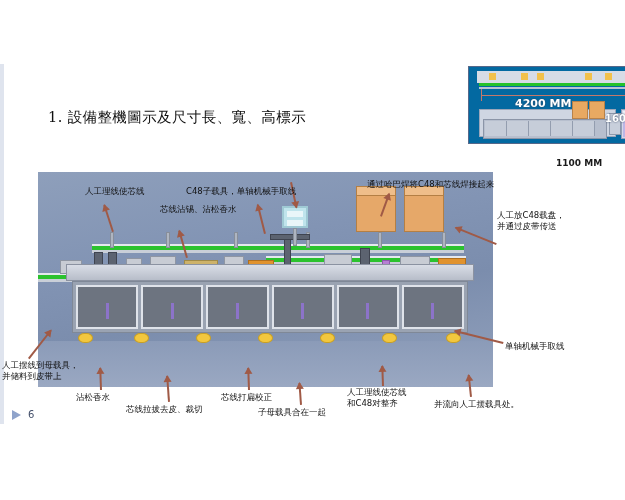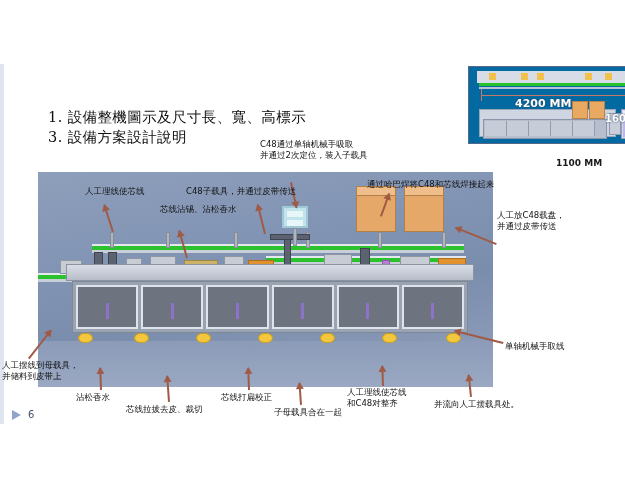--- a/index.html
+++ b/index.html
@@ -105,21 +105,20 @@
 </style>
 </head>
 <body>
 
 <div class="slide">
 
   <div class="leftedge"></div>
 
   <div class="bullets">
     <div>1. 設備整機圖示及尺寸長、寬、高標示</div>
-    <div>3. 設備方案設計說明</div>
   </div>
 
   <div class="inset">
     <div class="topstrip">
       <i style="left:12px"></i>
         <i style="left:44px"></i>
         <i style="left:60px"></i>
         <i style="left:108px"></i>
         <i style="left:128px"></i>
     </div>
@@ -227,28 +226,26 @@
           <b style="left:120px"></b>
         <b style="left:182px"></b>
           <b style="left:244px"></b>
           <b style="left:306px"></b>
           <b style="left:370px"></b>
       </div>
     </div>
 
   </div>
 
-  <div class="cal" style="left:260px;top:139px;width:132px;">C48通过单轴机械手吸取
-并通过2次定位，装入子载具</div>
   <div class="lead" style="left:292px;top:182px;width:26px;transform:rotate(78deg);"></div>
 
   <div class="cal" style="left:85px;top:186px;width:74px;">人工理线使芯线</div>
   <div class="lead" style="left:112px;top:232px;width:28px;transform:rotate(-108deg);"></div>
 
-  <div class="cal" style="left:186px;top:186px;width:120px;">C48子载具，并通过皮带传送</div>
+  <div class="cal" style="left:186px;top:186px;width:120px;">C48子载具，单轴机械手取线</div>
   <div class="lead" style="left:264px;top:234px;width:30px;transform:rotate(-104deg);"></div>
 
   <div class="cal" style="left:160px;top:204px;width:100px;">芯线沾锡、沾松香水</div>
   <div class="lead" style="left:186px;top:258px;width:28px;transform:rotate(-106deg);"></div>
 
   <div class="cal" style="left:367px;top:179px;width:160px;">通过哈巴焊将C48和芯线焊接起来</div>
   <div class="lead" style="left:380px;top:216px;width:24px;transform:rotate(-70deg);"></div>
 
   <div class="cal" style="left:497px;top:210px;width:114px;">人工放C48载盘，
 并通过皮带传送</div>
@@ -263,21 +260,21 @@
 
   <div class="cal" style="left:76px;top:392px;width:58px;">沾松香水</div>
   <div class="lead" style="left:100px;top:390px;width:22px;transform:rotate(-92deg);"></div>
 
   <div class="cal" style="left:126px;top:404px;width:104px;">芯线拉拔去皮、裁切</div>
   <div class="lead" style="left:168px;top:402px;width:26px;transform:rotate(-94deg);"></div>
 
   <div class="cal" style="left:221px;top:392px;width:70px;">芯线打扁校正</div>
   <div class="lead" style="left:248px;top:390px;width:22px;transform:rotate(-92deg);"></div>
 
-  <div class="cal" style="left:258px;top:407px;width:94px;margin-left:16px;">子母载具合在一起</div>
+  <div class="cal" style="left:258px;top:407px;width:94px;">子母载具合在一起</div>
   <div class="lead" style="left:300px;top:405px;width:22px;transform:rotate(-94deg);"></div>
 
   <div class="cal" style="left:347px;top:387px;width:86px;">人工理线使芯线
 和C48对整齐</div>
   <div class="lead" style="left:382px;top:386px;width:20px;transform:rotate(-92deg);"></div>
 
   <div class="cal" style="left:434px;top:399px;width:110px;">并流向人工摆载具处。</div>
   <div class="lead" style="left:470px;top:397px;width:22px;transform:rotate(-96deg);"></div>
 
   <div class="footer-bullet"></div>

